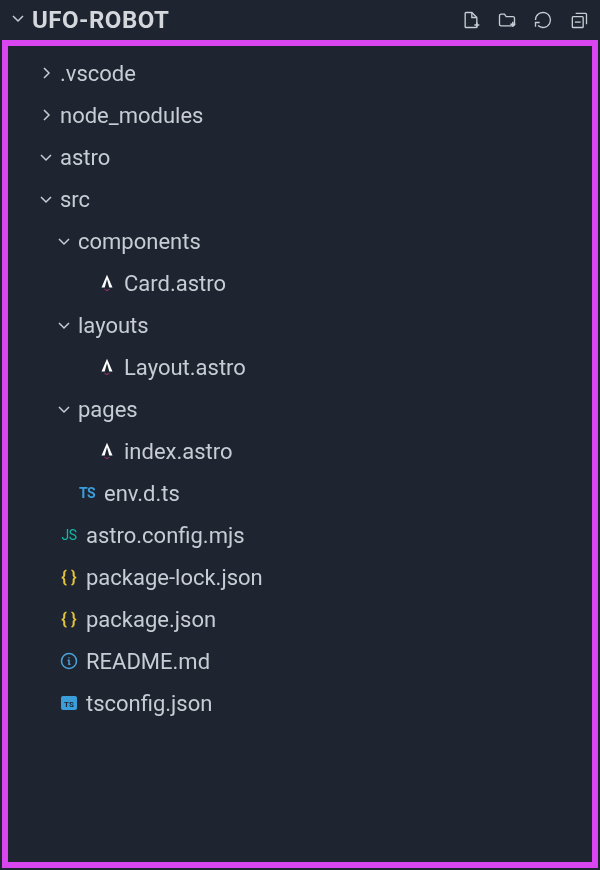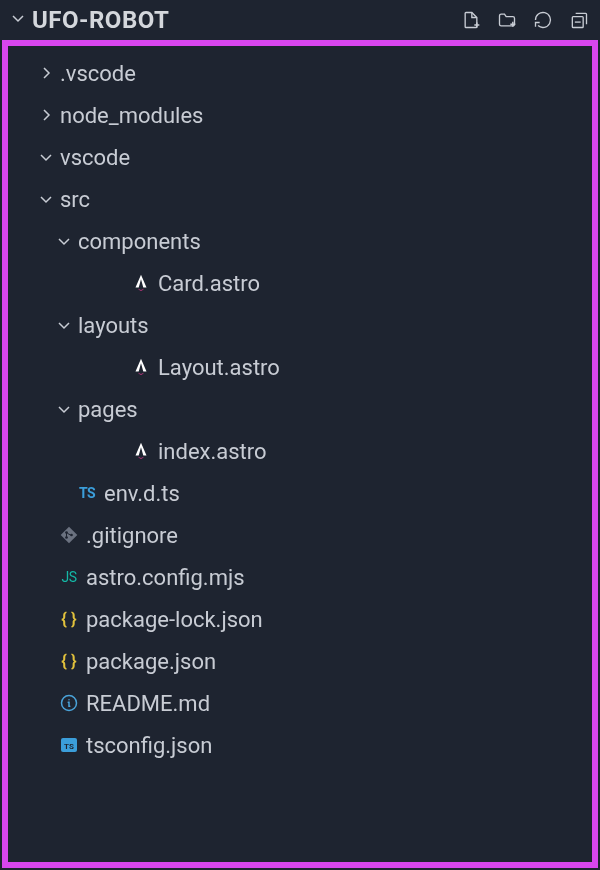--- a/index.html
+++ b/index.html
@@ -75,21 +75,21 @@
       color: #c8ccd4;
       margin-left: 4px;
     }
     .chevron {
       stroke: #c8ccd4;
       stroke-width: 1.5;
       fill: none;
     }
     .indent-0 { padding-left: 28px; }
     .indent-1 { padding-left: 46px; }
-    .indent-2 { padding-left: 100px; }
+    .indent-2 { padding-left: 66px; }
   </style>
 </head>
 <body>
 
 <div class="header">
   <div class="header-left">
     <span class="twisty">
       <svg width="16" height="16" viewBox="0 0 16 16">
           <path class="chevron" d="M3 6l5 5 5-5"></path>
         </svg>
@@ -142,21 +142,21 @@
         </svg>
       </span>
       <span class="label">node_modules</span>
     </div>
     <div class="tree-item indent-0">
       <span class="twisty">
         <svg width="16" height="16" viewBox="0 0 16 16">
           <path class="chevron" d="M3 6l5 5 5-5"></path>
         </svg>
       </span>
-      <span class="label">vscode</span>
+      <span class="label">astro</span>
     </div>
     <div class="tree-item indent-0">
       <span class="twisty">
         <svg width="16" height="16" viewBox="0 0 16 16">
           <path class="chevron" d="M3 6l5 5 5-5"></path>
         </svg>
       </span>
       <span class="label">src</span>
     </div>
     <div class="tree-item indent-1">
@@ -216,33 +216,20 @@
     <div class="tree-item indent-1">
       <span class="twisty"></span>
       <span class="file-icon">
         <span style="font-weight:700;font-size:14px;color:#3b9eda;letter-spacing:-0.5px;">TS</span>
       </span>
       <span class="label">env.d.ts</span>
     </div>
     <div class="tree-item indent-0">
       <span class="twisty"></span>
       <span class="file-icon">
-        <svg width="20" height="20" viewBox="0 0 24 24">
-          <path d="M12 2l10 10-10 10L2 12z" fill="#6b7280"></path>
-          <circle cx="9" cy="9" r="1.6" fill="#1e2430"></circle>
-          <circle cx="15" cy="12" r="1.6" fill="#1e2430"></circle>
-          <circle cx="9" cy="15" r="1.6" fill="#1e2430"></circle>
-          <path d="M9 9v6M10 10l4 2" stroke="#1e2430" stroke-width="1.2"></path>
-        </svg>
-      </span>
-      <span class="label">.gitignore</span>
-    </div>
-    <div class="tree-item indent-0">
-      <span class="twisty"></span>
-      <span class="file-icon">
         <span style="font-weight:400;font-size:14px;color:#14b8a6;letter-spacing:-0.5px;">JS</span>
       </span>
       <span class="label">astro.config.mjs</span>
     </div>
     <div class="tree-item indent-0">
       <span class="twisty"></span>
       <span class="file-icon">
         <span style="font-weight:600;font-size:17px;color:#e2c23c;">{ }</span>
       </span>
       <span class="label">package-lock.json</span>

